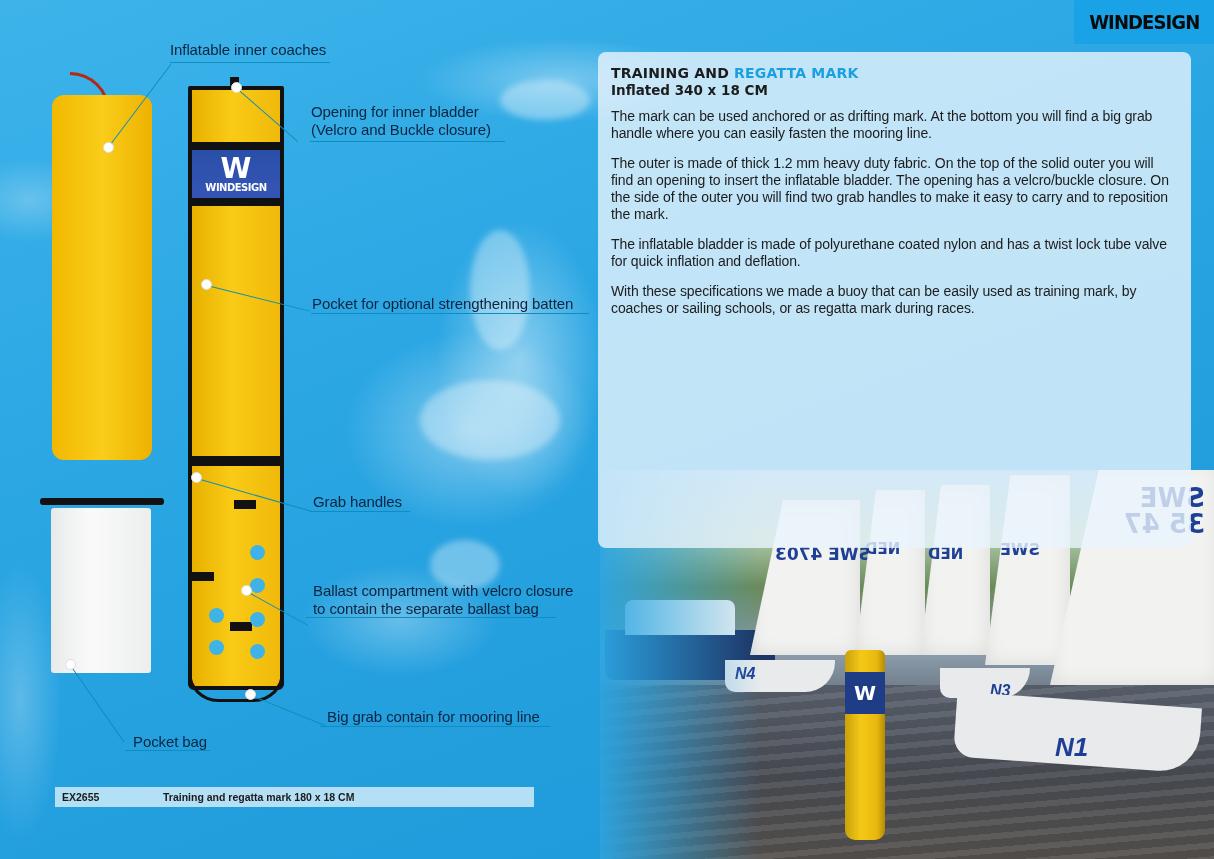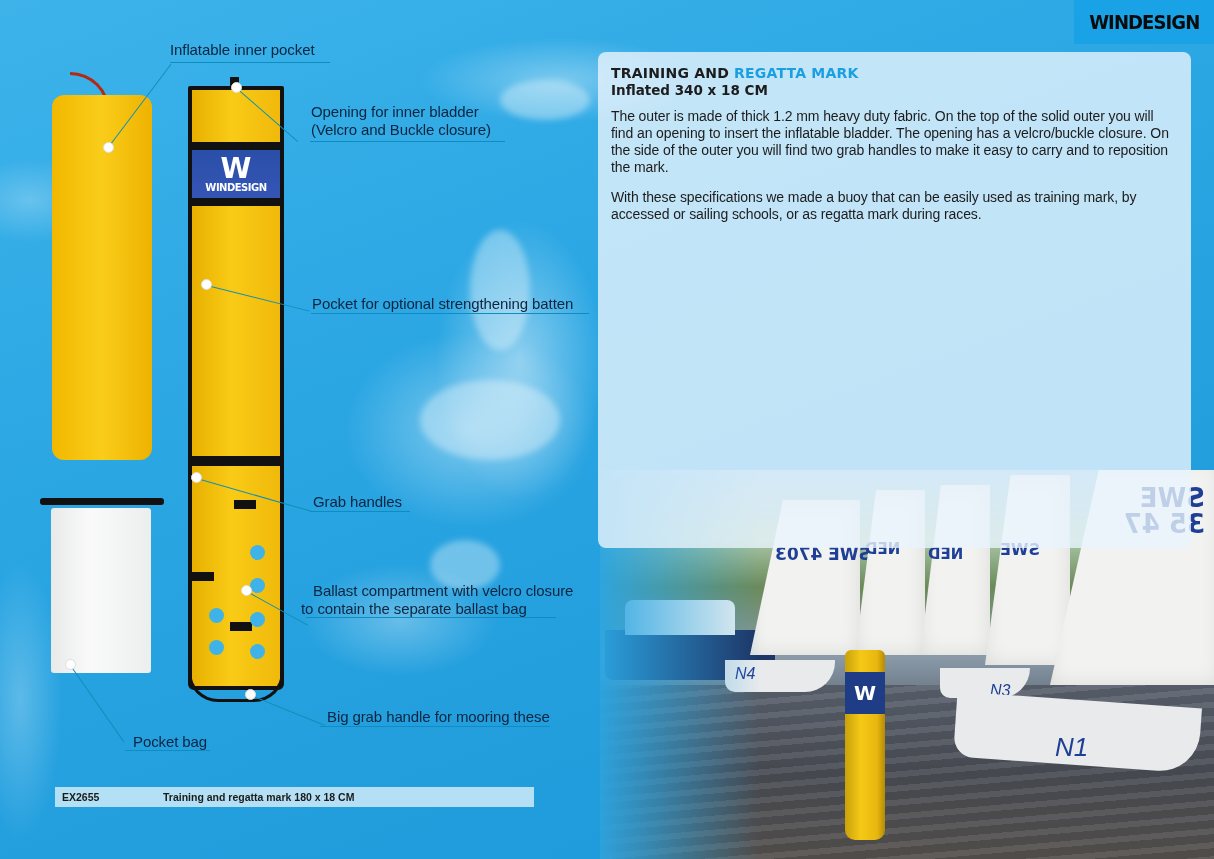--- a/index.html
+++ b/index.html
@@ -82,21 +82,21 @@
     clip-path: polygon(0 100%, 30% 0, 100% 0, 100% 100%);
     box-shadow: inset 0 0 20px rgba(0,0,0,0.1);
   }
   .sail-num {
     position: absolute; color: #1e3f96; font-weight: 700;
     font-family: "DejaVu Sans", sans-serif; transform: scaleX(-1);
   }
   .hull {
     position: absolute; background: #e8eaec; border-radius: 0 0 30px 10px;
   }
-  .hull-label { position: absolute; color: #1e3f96; font-weight: 400; font-style: italic; }
+  .hull-label { position: absolute; color: #1e3f96; font-weight: 700; font-style: italic; }
   .buoy {
     position: absolute; left: 245px; top: 180px; width: 40px; height: 190px;
     background: linear-gradient(90deg, #c9a10a, #f5c917 40%, #e8b70f 80%, #b38b06);
     border-radius: 6px 6px 10px 10px;
   }
   .buoy .band {
     position: absolute; left: 0; right: 0; top: 22px; height: 42px;
     background: #1f3c86; display: flex; align-items: center; justify-content: center;
     color: #fff; font-weight: 900; font-size: 20px; font-family: "DejaVu Sans", sans-serif;
   }
@@ -213,22 +213,24 @@
   </div>
   <div class="fade"></div>
 </div>
 
 <div class="panel">
   <h1>
     <span>TRAINING AND</span>
     <span class="accent">REGATTA MARK</span>
   </h1>
   <div class="sub">Inflated 340 x 18 CM</div>
+  <p>The mark can be used anchored or as drifting mark. At the bottom you will find a big grab handle where you can easily fasten the mooring line.</p>
   <p>The outer is made of thick 1.2 mm heavy duty fabric. On the top of the solid outer you will find an opening to insert the inflatable bladder. The opening has a velcro/buckle closure. On the side of the outer you will find two grab handles to make it easy to carry and to reposition the mark.</p>
-  <p>With these specifications we made a buoy that can be easily used as training mark, by accessed or sailing schools, or as regatta mark during races.</p>
+  <p>The inflatable bladder is made of polyurethane coated nylon and has a twist lock tube valve for quick inflation and deflation.</p>
+  <p>With these specifications we made a buoy that can be easily used as training mark, by coaches or sailing schools, or as regatta mark during races.</p>
 </div>
 
 <div class="valve"></div>
 <div class="bladder"></div>
 
 <div class="ballast-bag"></div>
 <div class="ballast-strap"></div>
 
 <div class="top-tab"></div>
 <div class="outer">
@@ -245,21 +247,21 @@
   <div class="hole" style="left:17px;top:518px;"></div>
   <div class="hole" style="left:58px;top:522px;"></div>
   <div class="hole" style="left:17px;top:550px;"></div>
   <div class="hole" style="left:58px;top:554px;"></div>
 </div>
 <div class="mooring"></div>
 
 <div class="leader" style="left:108px;top:147px;width:104px;transform:rotate(-53deg);"></div>
 <div class="underline" style="left:170px;top:62px;width:160px;"></div>
 <div class="dot" style="left:103px;top:142px;"></div>
-<div class="label" style="left:170px;top:41px;">Inflatable inner pocket</div>
+<div class="label" style="left:170px;top:41px;">Inflatable inner coaches</div>
 
 <div class="leader" style="left:237px;top:88px;width:81px;transform:rotate(41deg);"></div>
 <div class="underline" style="left:310px;top:141px;width:195px;"></div>
 <div class="dot" style="left:231px;top:82px;"></div>
 <div class="label" style="left:311px;top:103px;">Opening for inner bladder</div>
 <div class="label" style="left:311px;top:121px;">(Velcro and Buckle closure)</div>
 
 <div class="leader" style="left:207px;top:285px;width:106px;transform:rotate(14deg);"></div>
 <div class="underline" style="left:311px;top:313px;width:278px;"></div>
 <div class="dot" style="left:201px;top:279px;"></div>
@@ -267,26 +269,26 @@
 
 <div class="leader" style="left:197px;top:478px;width:120px;transform:rotate(16deg);"></div>
 <div class="underline" style="left:310px;top:511px;width:100px;"></div>
 <div class="dot" style="left:191px;top:472px;"></div>
 <div class="label" style="left:313px;top:493px;">Grab handles</div>
 
 <div class="leader" style="left:247px;top:591px;width:70px;transform:rotate(29deg);"></div>
 <div class="underline" style="left:306px;top:617px;width:250px;"></div>
 <div class="dot" style="left:241px;top:585px;"></div>
 <div class="label" style="left:313px;top:582px;">Ballast compartment with velcro closure</div>
-<div class="label" style="left:301px;top:600px;text-align:right;">to contain the separate ballast bag</div>
+<div class="label" style="left:313px;top:600px;text-align:right;">to contain the separate ballast bag</div>
 
 <div class="leader" style="left:251px;top:695px;width:80px;transform:rotate(22deg);"></div>
 <div class="underline" style="left:320px;top:726px;width:230px;"></div>
 <div class="dot" style="left:245px;top:689px;"></div>
-<div class="label" style="left:327px;top:708px;">Big grab handle for mooring these</div>
+<div class="label" style="left:327px;top:708px;">Big grab contain for mooring line</div>
 
 <div class="leader" style="left:70px;top:664px;width:95px;transform:rotate(55deg);"></div>
 <div class="underline" style="left:125px;top:750px;width:85px;"></div>
 <div class="dot" style="left:65px;top:659px;"></div>
 <div class="label" style="left:133px;top:733px;">Pocket bag</div>
 
 <div class="footer">
   <span class="code">EX2655</span>
   <span>Training and regatta mark 180 x 18 CM</span>
 </div>

